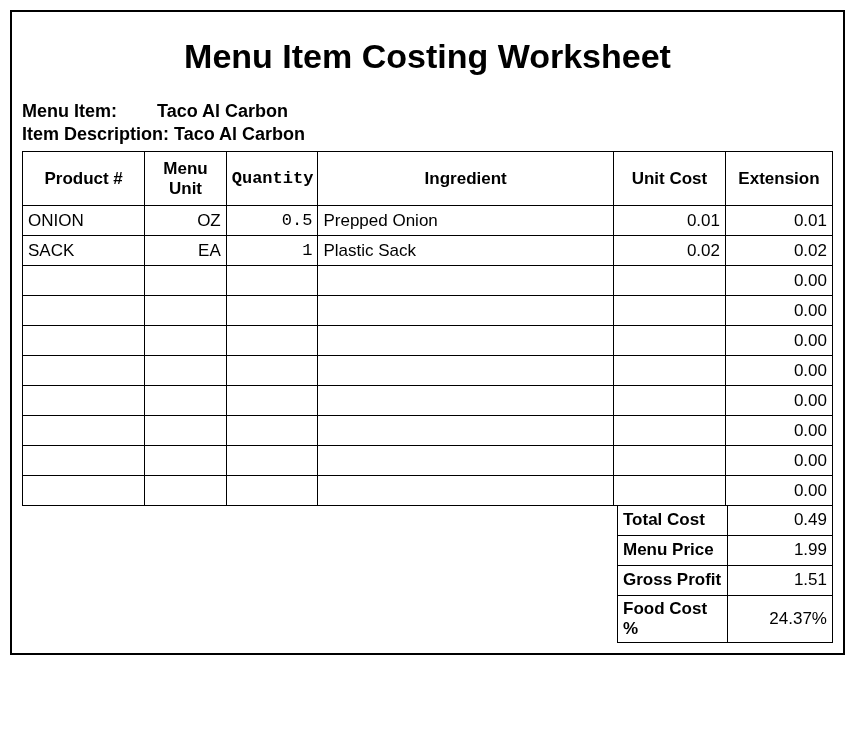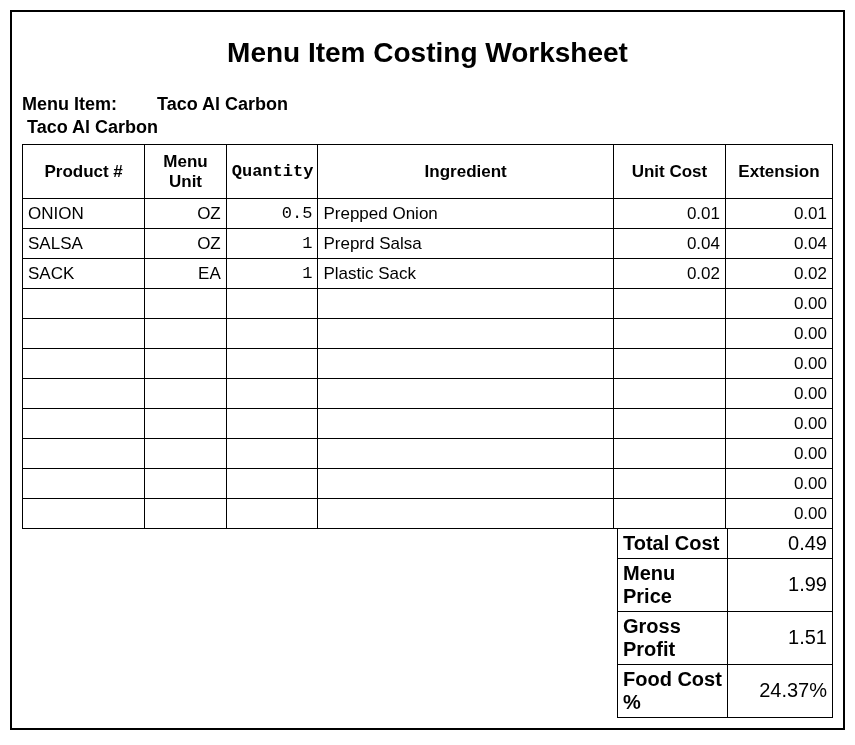--- a/index.html
+++ b/index.html
@@ -12,21 +12,21 @@
       background: #fff;
       padding: 10px;
       width: 855px;
     }
     .container {
       border: 2px solid #000;
       padding: 10px 10px 10px 10px;
     }
     .title {
       text-align: center;
-      font-size: 28px;
+      font-size: 34px;
       font-weight: bold;
       margin: 15px 0 25px 0;
     }
     .header-info {
       font-size: 18px;
       font-weight: bold;
       margin-bottom: 6px;
     }
     .header-row {
       display: flex;
@@ -66,21 +66,21 @@
     .col-unitcost { width: 110px; text-align: right; }
     .col-extension { width: 105px; text-align: right; }
     .summary-table {
       border-collapse: collapse;
       margin-left: auto;
       margin-top: -1.5px;
     }
     .summary-table td {
       border: 1.5px solid #000;
       padding: 3px 5px;
-      font-size: 20px;
+      font-size: 17px;
       height: 30px;
     }
     .summary-label {
       width: 110px;
       font-weight: bold;
       text-align: left;
     }
     .summary-value {
       width: 105px;
       text-align: right;
@@ -91,20 +91,21 @@
 
 <div class="container">
   <h1 class="title">Menu Item Costing Worksheet</h1>
 
   <div class="header-info">
     <div class="header-row">
       <span class="header-label">Menu Item:</span>
       <span class="header-value">Taco Al Carbon</span>
     </div>
     <div class="header-row">
+      <span>Item Description:</span>
       <span class="header-value">Taco Al Carbon</span>
     </div>
   </div>
 
   <table class="main-table">
     <thead>
       <tr>
         <th class="col-product">Product #</th>
         <th class="col-unit">Menu Unit</th>
         <th class="col-qty">Quantity</th>
@@ -116,28 +117,20 @@
     <tbody id="table-body">
         <tr>
     <td class="col-product">ONION</td>
     <td class="col-unit">OZ</td>
     <td class="col-qty">0.5</td>
     <td class="col-ingredient">Prepped Onion</td>
     <td class="col-unitcost">0.01</td>
     <td class="col-extension">0.01</td>
   </tr>
         <tr>
-    <td class="col-product">SALSA</td>
-    <td class="col-unit">OZ</td>
-    <td class="col-qty">1</td>
-    <td class="col-ingredient">Preprd Salsa</td>
-    <td class="col-unitcost">0.04</td>
-    <td class="col-extension">0.04</td>
-  </tr>
-        <tr>
     <td class="col-product">SACK</td>
     <td class="col-unit">EA</td>
     <td class="col-qty">1</td>
     <td class="col-ingredient">Plastic Sack</td>
     <td class="col-unitcost">0.02</td>
     <td class="col-extension">0.02</td>
   </tr>
         <tr>
     <td class="col-product"></td>
     <td class="col-unit"></td>

